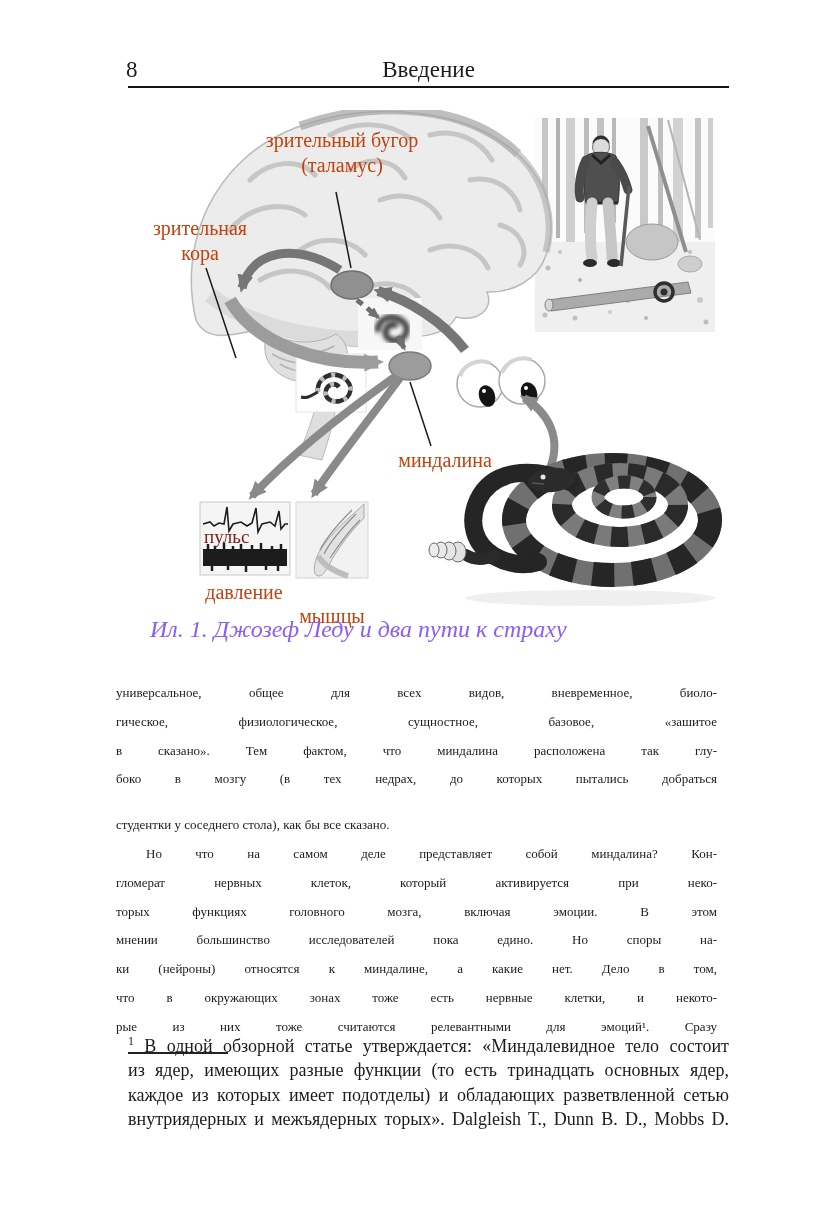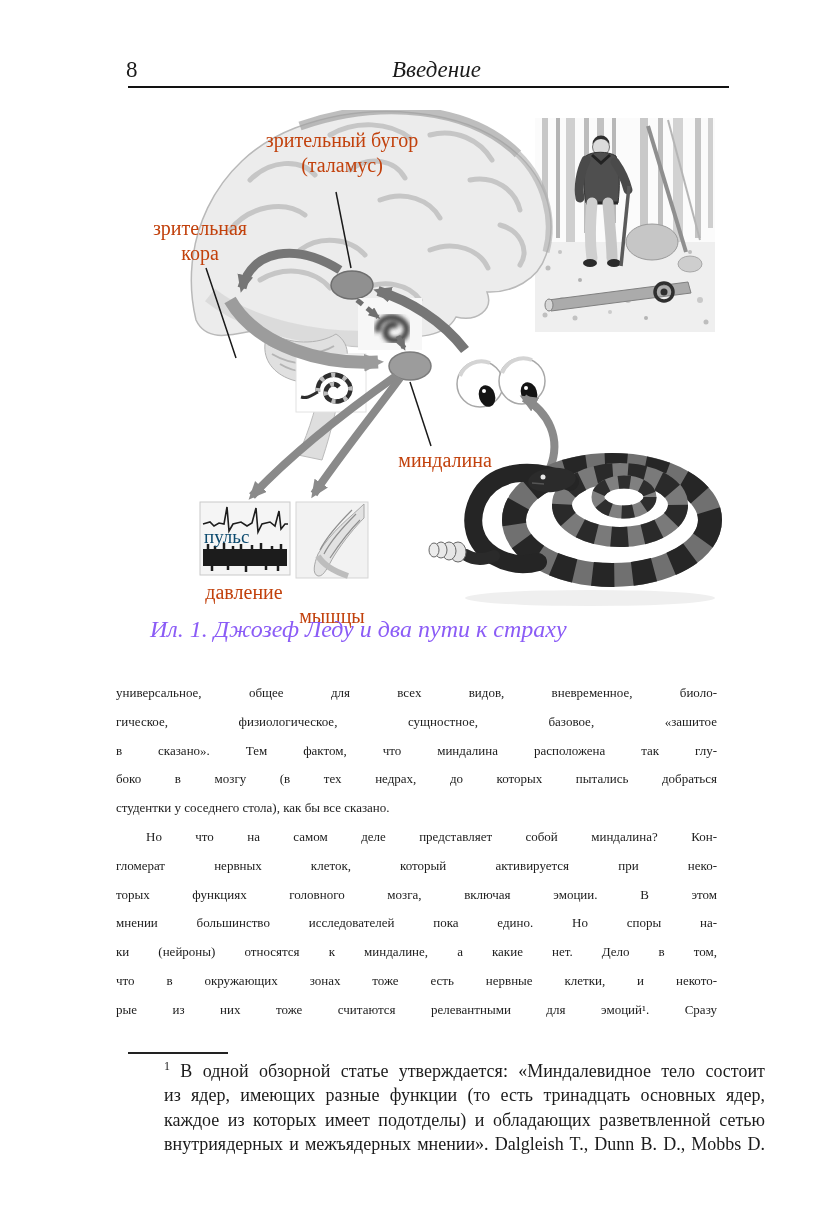--- a/index.html
+++ b/index.html
@@ -1,39 +1,39 @@
 <!DOCTYPE html>
 <html><head>
 <meta charset="utf-8">
 <style>
   html,body{margin:0;padding:0;background:#ffffff;}
   #page{position:relative;width:827px;height:1229px;background:#ffffff;overflow:hidden;
         font-family:"Liberation Serif", serif;color:#1b1b1b;}
   .abs{position:absolute;}
   
   #page-number{left:126px;top:57px;font-size:23px;}
-  #header-title{left:128px;top:57px;width:601px;text-align:center;font-size:23px;font-style:italic;margin-left:8px;}
+  #header-title{left:128px;top:57px;width:601px;text-align:center;font-size:23px;}
   #header-rule{left:128px;top:86px;width:601px;height:2px;background:#121212;}
   
   .figlabel{font-size:20px;line-height:25px;text-align:center;color:#c2410c;}
   #lbl-thalamus{left:247px;top:128px;width:190px;}
   #lbl-cortex{left:142px;top:216px;width:116px;}
   #lbl-amygdala{left:380px;top:448px;width:130px;}
-  #lbl-pulse{left:204px;top:524px;width:80px;text-align:left;font-size:19px;color:#0c4a6e;font-family:Liberation Serif, serif;}
+  #lbl-pulse{left:204px;top:524px;width:80px;text-align:left;font-size:19px;color:#7f1d1d;font-family:Liberation Serif, serif;}
   #lbl-pressure{left:196px;top:580px;width:96px;}
   #lbl-muscles{left:296px;top:604px;width:72px;}
   #figure-caption{left:150px;top:616px;font-size:24px;font-style:italic;color:#8b5cf6;}
   
   #body-text{left:116px;top:679px;width:601px;font-size:13px;line-height:28.8px;}
   .line{text-align:justify;text-align-last:justify;overflow:hidden;white-space:normal;}
-  .line.last{text-align-last:left;}
+  .line.last{text-align-last:left;margin-top:17px;}
   .line.indent{text-indent:30px;}
   
   #footnote-rule{left:128px;top:1052px;width:100px;height:2px;background:#222;}
-  #footnote{left:128px;top:1059px;width:601px;font-size:18px;line-height:24.4px;margin-left:36px;}
+  #footnote{left:128px;top:1034px;width:601px;font-size:18px;line-height:24.4px;}
   .fline{text-align:justify;text-align-last:justify;}
   .fline sup{font-size:12px;line-height:0;}
   .it{}
   svg{display:block;}
 </style>
 </head>
 <body>
 
 <div id="page">
 
@@ -279,16 +279,16 @@
         <div class="line">что в окружающих зонах тоже есть нервные клетки, и некото-</div>
         <div class="line">рые из них тоже считаются релевантными для эмоций¹. Сразу</div>
       </div>
     </div>
 
   <div class="abs" id="footnote-rule"></div>
   <div class="abs" id="footnote">
       <div class="fline"><sup>1</sup> <span>В одной обзорной статье утверждается: «Миндалевидное тело состоит</span></div>
       <div class="fline"><span>из ядер, имеющих разные функции (то есть тринадцать основных ядер,</span></div>
       <div class="fline"><span>каждое из которых имеет подотделы) и обладающих разветвленной сетью</span></div>
-      <div class="fline"><span>внутриядерных и межъядерных мнении». </span><span class="it">Dalgleish T., Dunn B. D., Mobbs D.</span></div>
+      <div class="fline"><span>внутриядерных и межъядерных торых». </span><span class="it">Dalgleish T., Dunn B. D., Mobbs D.</span></div>
     </div>
 
 </div>
 
 </body></html>

